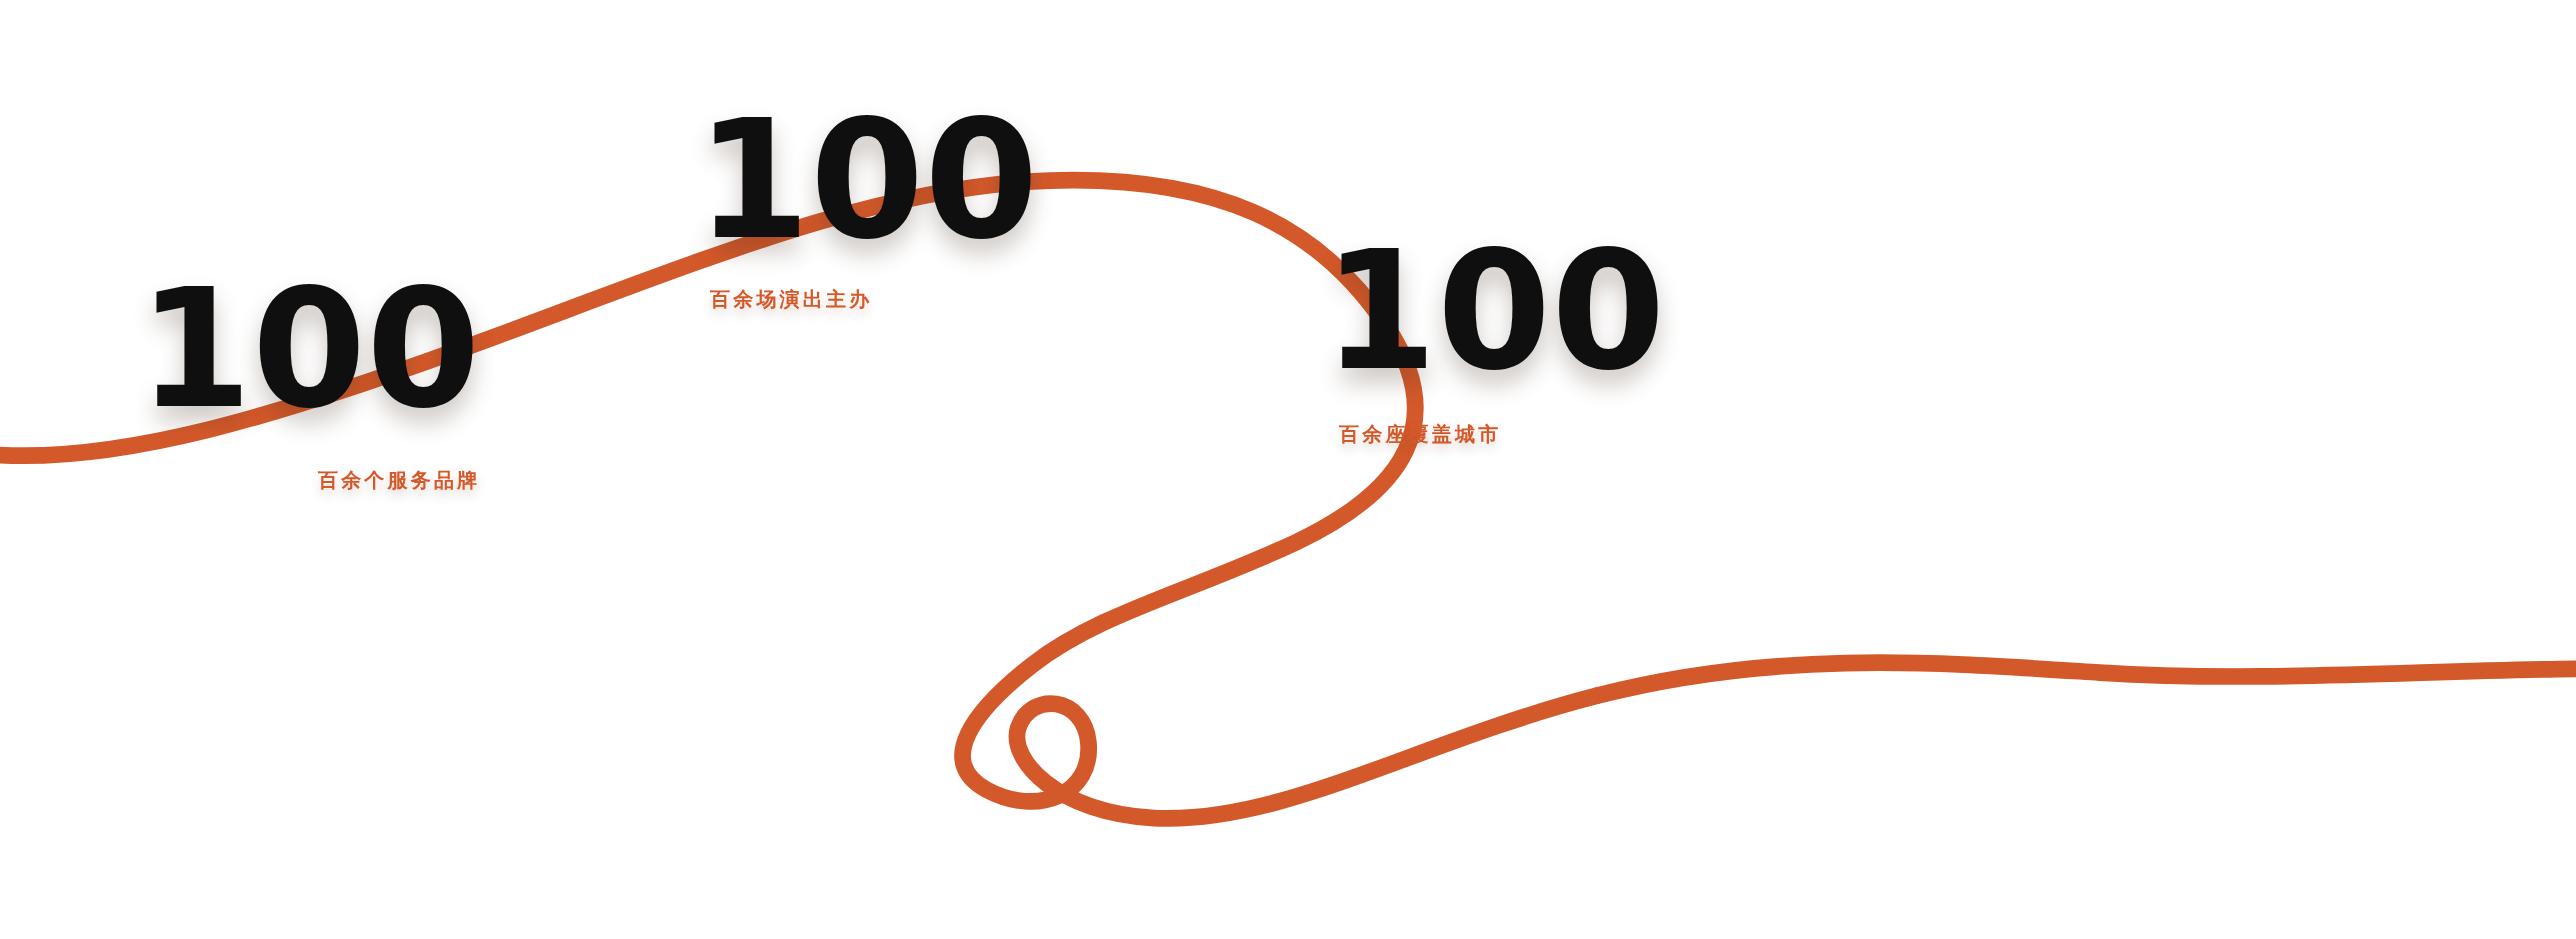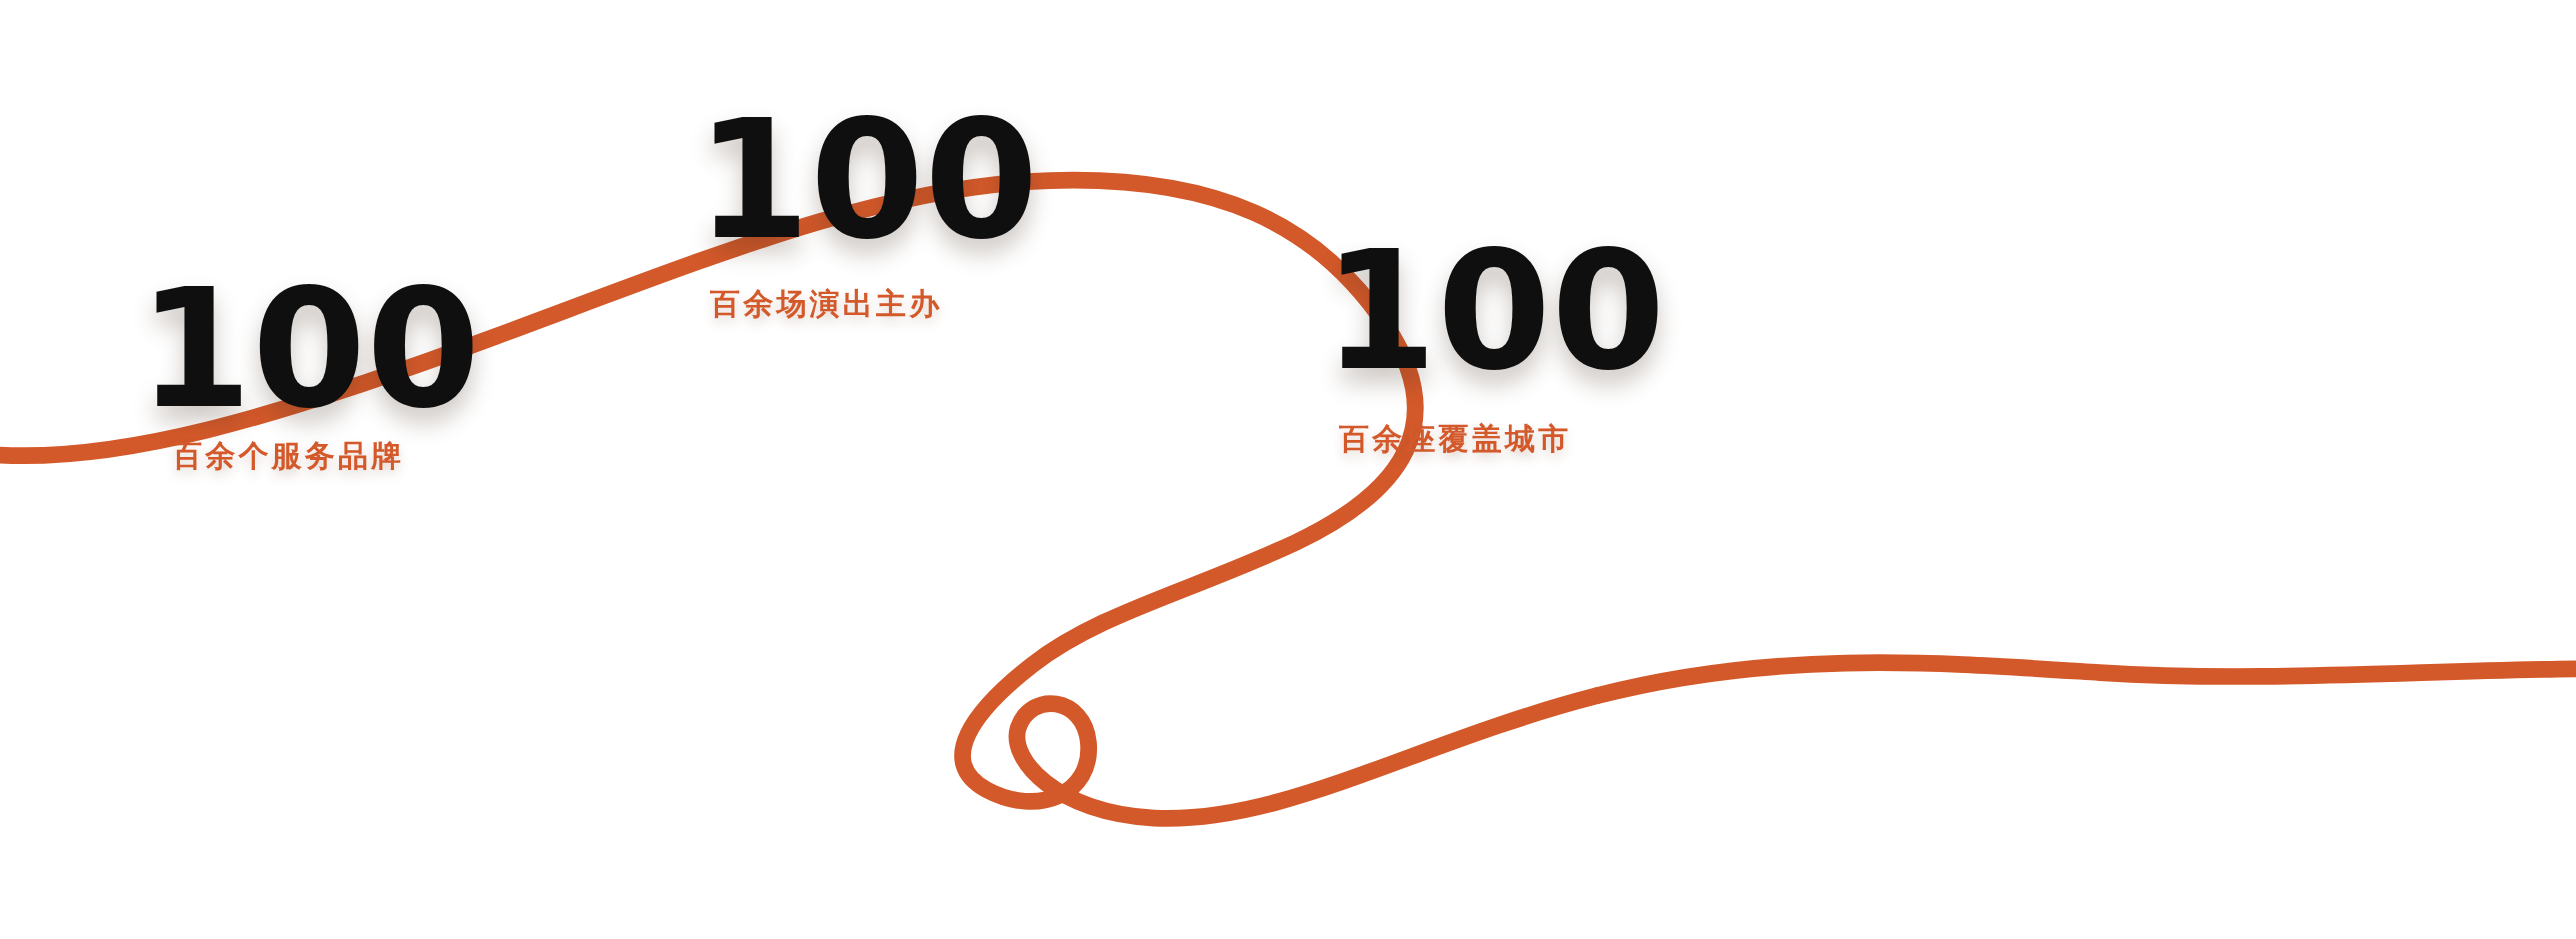--- a/index.html
+++ b/index.html
@@ -48,30 +48,30 @@
     letter-spacing: 0px;
     white-space: nowrap;
     text-shadow: 0 14px 23px rgba(70, 45, 30, 0.28);
   }
   .stat5 .num {
     font-size: 161px;
     letter-spacing: 1.3px;
   }
   .label {
     font-weight: bold;
-    font-size: 30px;
+    font-size: 20px;
     line-height: 1;
     color: var(--accent);
     letter-spacing: 3.2px;
     white-space: nowrap;
     text-shadow: 0 6.4px 10.3px rgba(120, 70, 40, 0.22);
   }
   
   .stat1 { left: 138px;  top: 268px; }
-  .stat1 .label { margin-top: 9px; margin-left: 34px; }
+  .stat1 .label { margin-top: 38px; margin-left: 34px; text-align: right; }
 
   .stat2 { left: 696px; top: 99px; }
   .stat2 .label { margin-top: 26.4px; margin-left: 14px; }
 
   .stat3 { left: 1323px; top: 230px; }
   .stat3 .label { margin-top: 30px; margin-left: 16px; }
 
   .stat4 { left: 813px; top: 616px; }
   .stat4 .label { margin-top: 34px; margin-left: 82px; }
 

